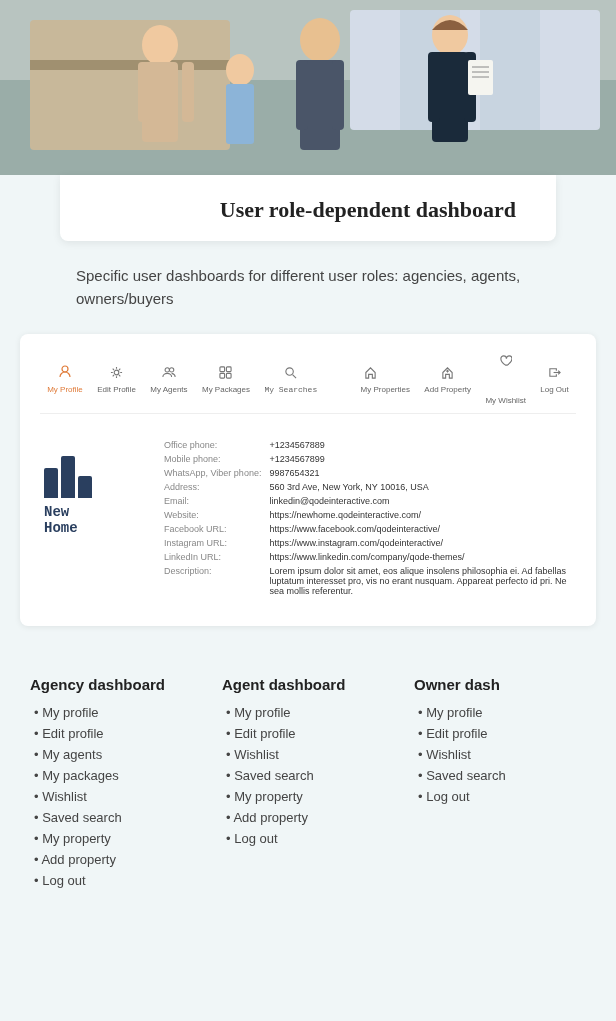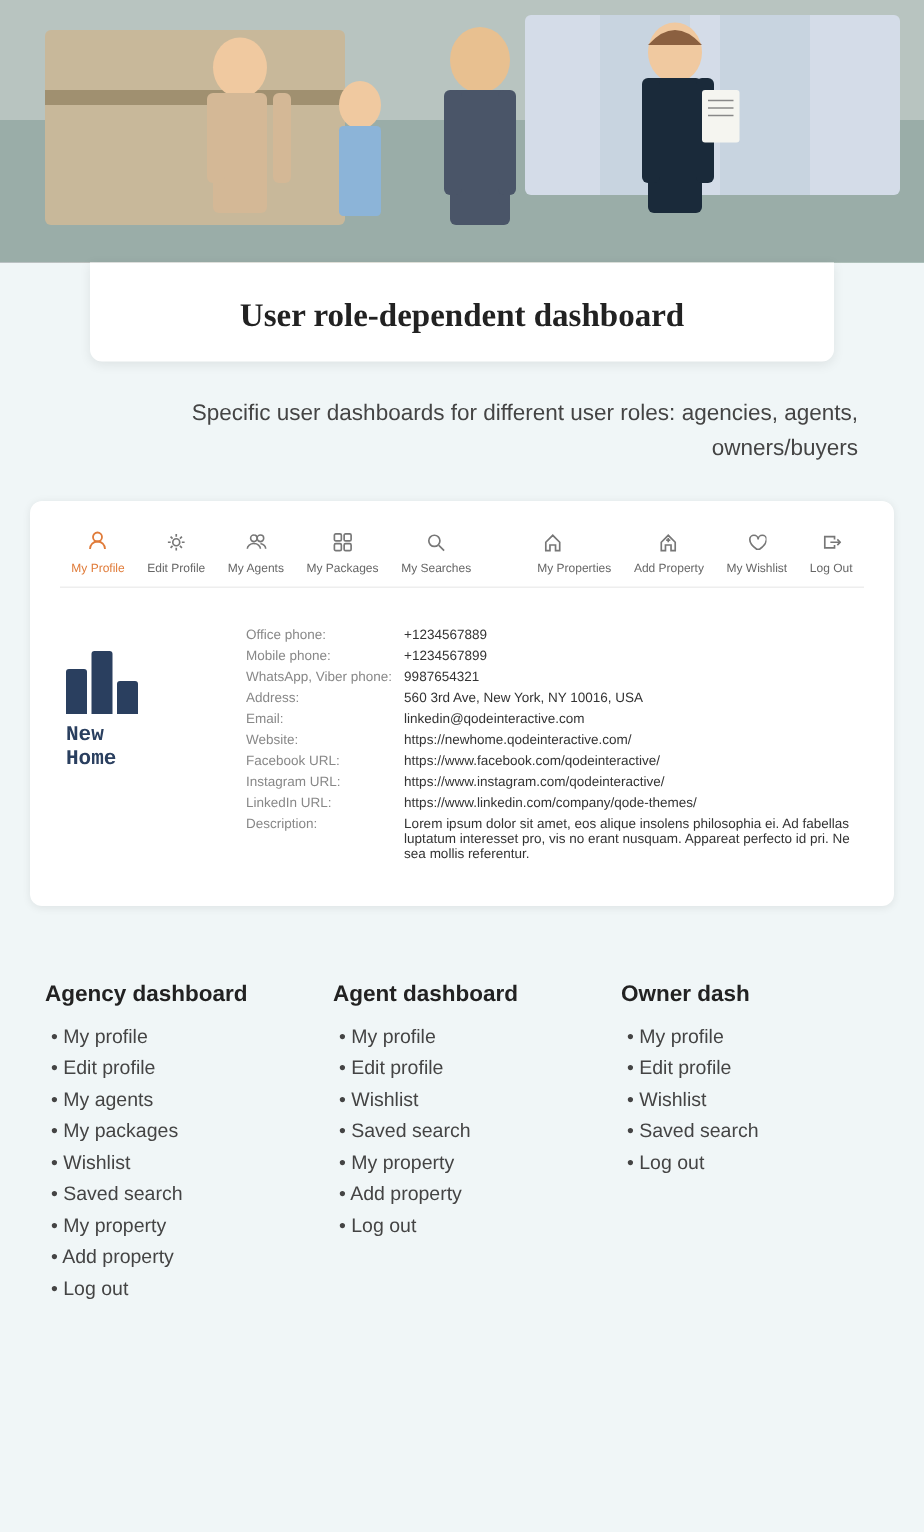--- a/index.html
+++ b/index.html
@@ -20,39 +20,39 @@
     }
     .hero-image-overlay {
       position: absolute;
       inset: 0;
       background: linear-gradient(to bottom, rgba(180,160,140,0.7) 0%, rgba(120,140,160,0.5) 100%);
     }
 
     
     .title-section {
       background: #fff;
-      text-align: center;
+      text-align: right;
       padding: 22px 40px 18px;
       margin: 0 30px;
       border-radius: 0 0 8px 8px;
       box-shadow: 0 2px 8px rgba(0,0,0,0.08);
       position: relative;
       z-index: 2;
     }
     .title-section h1 {
       font-size: 22px;
       font-weight: 700;
       color: #222;
       font-family: Georgia, serif;
     }
 
     
     .subtitle-section {
-      text-align: right;
-      padding: 24px 44px;
+      text-align: left;
+      padding: 24px 76px;
       background: #f0f6f7;
     }
     .subtitle-section p {
       font-size: 15px;
       color: #444;
       line-height: 1.5;
     }
 
     
     .dashboard-card {
@@ -278,21 +278,21 @@
       </span>
       <span style="font-size:8px;">My Packages</span>
     </div>
     <div class="nav-item">
       <span class="nav-icon">
         <svg width="13" height="13" viewBox="0 0 14 14" fill="none" xmlns="http://www.w3.org/2000/svg">
           <circle cx="6" cy="6" r="4" stroke="#777" stroke-width="1.2" fill="none"></circle>
           <line x1="9.2" y1="9.2" x2="13" y2="13" stroke="#777" stroke-width="1.2"></line>
         </svg>
       </span>
-      <span style="font-size:8px;">My Searches</span>
+      <span style="font-size:8px;font-family:Liberation Mono, monospace;">My Searches</span>
     </div>
     <div class="nav-item">
       <span class="nav-icon">
         <svg width="13" height="13" viewBox="0 0 14 14" fill="none" xmlns="http://www.w3.org/2000/svg">
           <path d="M2 7L7 2L12 7V13H9V9H5V13H2V7Z" stroke="#777" stroke-width="1.2" fill="none"></path>
         </svg>
       </span>
       <span style="font-size:8px;margin-left:29px;">My Properties</span>
     </div>
     <div class="nav-item">
@@ -304,21 +304,21 @@
         </svg>
       </span>
       <span style="font-size:8px;">Add Property</span>
     </div>
     <div class="nav-item">
       <span class="nav-icon">
         <svg width="13" height="13" viewBox="0 0 14 14" fill="none" xmlns="http://www.w3.org/2000/svg">
           <path d="M7 12C7 12 2 8.5 2 5a3 3 0 016 0 3 3 0 016 0c0 3.5-5 7-5 7z" stroke="#777" stroke-width="1.2" fill="none"></path>
         </svg>
       </span>
-      <span style="font-size:8px;">My Wishlist</span>
+      <span style="font-size:8px;margin-top:23px;">My Wishlist</span>
     </div>
     <div class="nav-item">
       <span class="nav-icon">
         <svg width="13" height="13" viewBox="0 0 14 14" fill="none" xmlns="http://www.w3.org/2000/svg">
           <path d="M9 5V3H2v8h7V9" stroke="#777" stroke-width="1.2"></path>
           <line x1="6" y1="7" x2="13" y2="7" stroke="#777" stroke-width="1.2"></line>
           <polyline points="11,5 13,7 11,9" fill="none" stroke="#777" stroke-width="1.2"></polyline>
         </svg>
       </span>
       <span style="font-size:8px;">Log Out</span>

